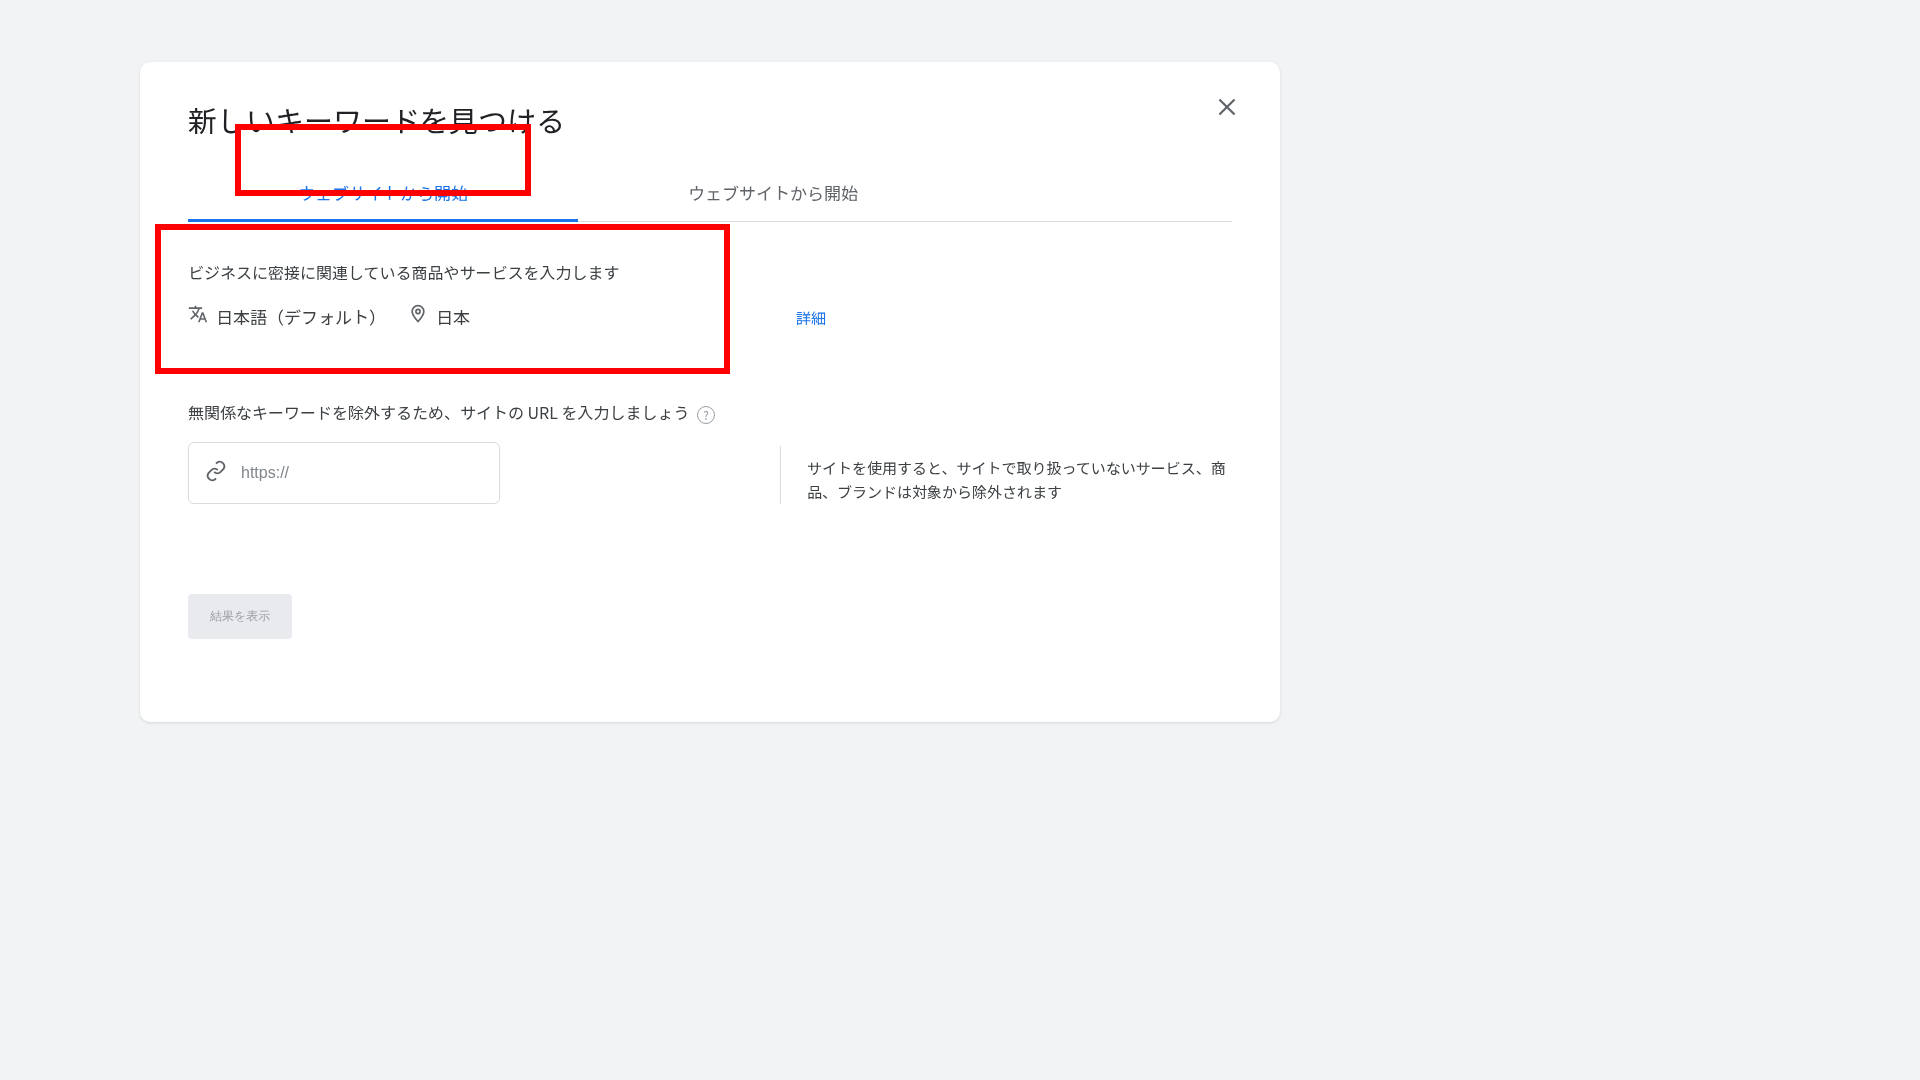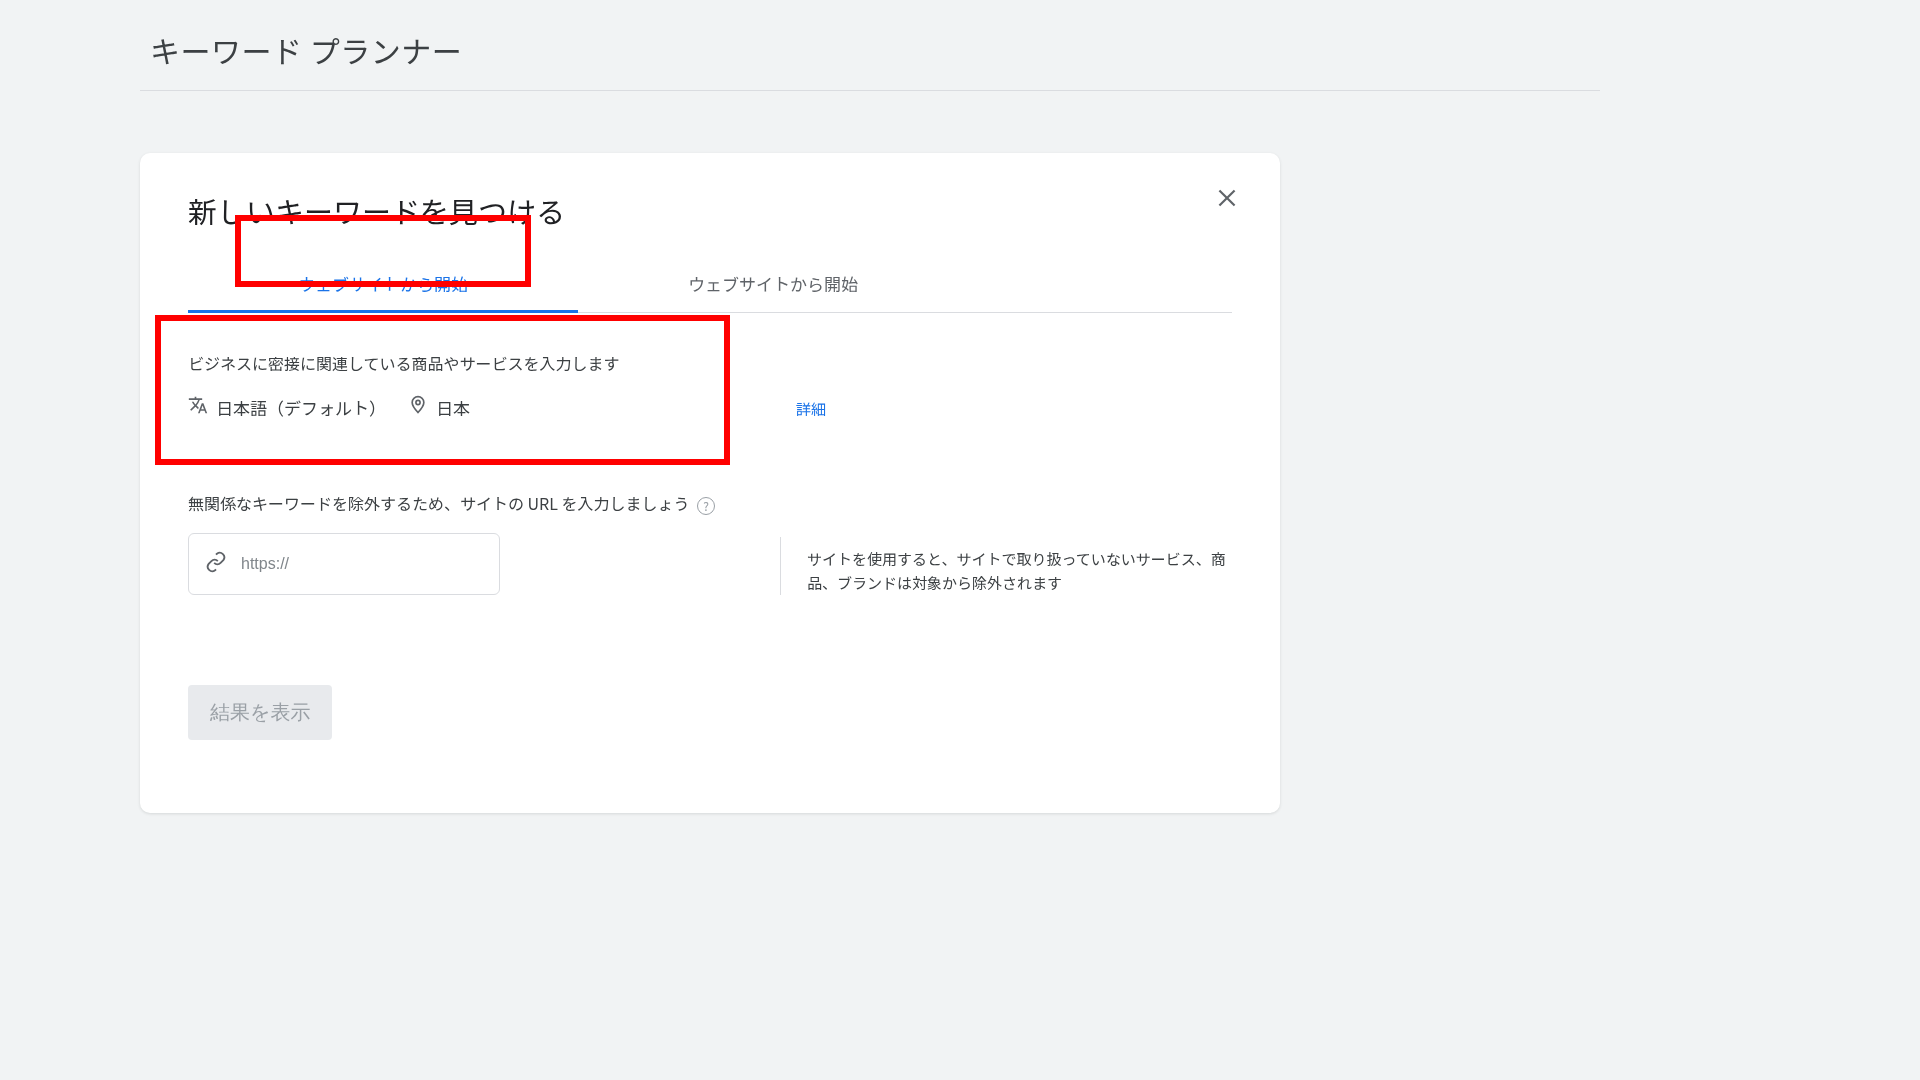--- a/index.html
+++ b/index.html
@@ -182,41 +182,38 @@
     flex: 1;
   }
 
   .submit-row { margin-top: 90px; }
   .submit-btn {
     background: #e8eaed;
     color: #9aa0a6;
     border: none;
     border-radius: 4px;
     padding: 14px 22px;
-    font-size: 20px;
+    font-size: 12px;
     cursor: not-allowed;
   }
 
   
   .hl {
     position: absolute;
     border: 6px solid #ff0000;
     pointer-events: none;
   }
   .hl1 { left: 95px;  top: 62px;  width: 296px; height: 72px; }
   .hl2 { left: 15px;  top: 162px; width: 575px; height: 150px; }
 </style>
 </head>
 <body>
 
 <div class="stage">
 
-  <div class="page-header">
-    <div class="page-title">キーワード プランナー</div>
-  </div>
 
   <div class="card">
 
     <div class="modal-title">新しいキーワードを見つける</div>
 
     <div class="close-btn">
       <span>
         <svg viewBox="0 0 24 24" fill="none" stroke="currentColor" stroke-width="2">
             <line x1="5" y1="5" x2="19" y2="19"></line>
             <line x1="19" y1="5" x2="5" y2="19"></line>

